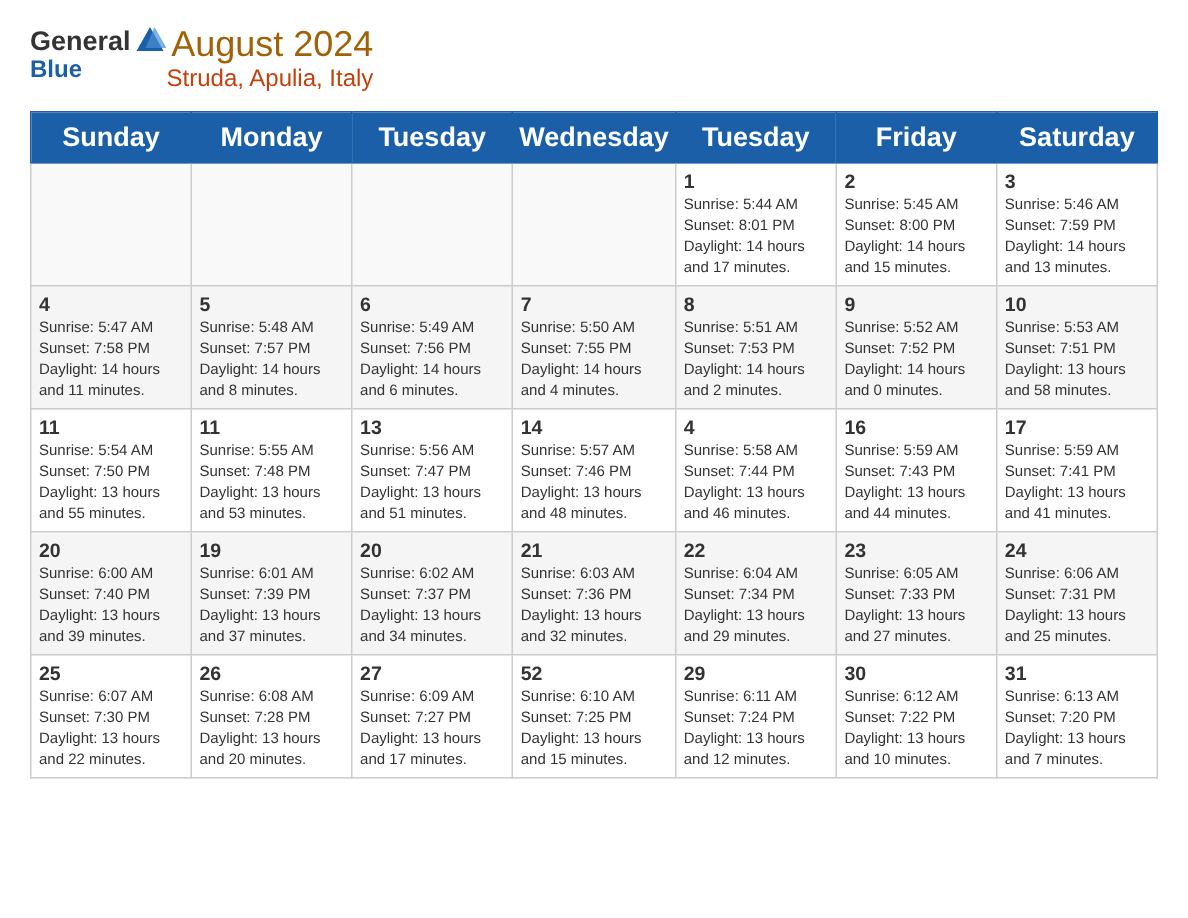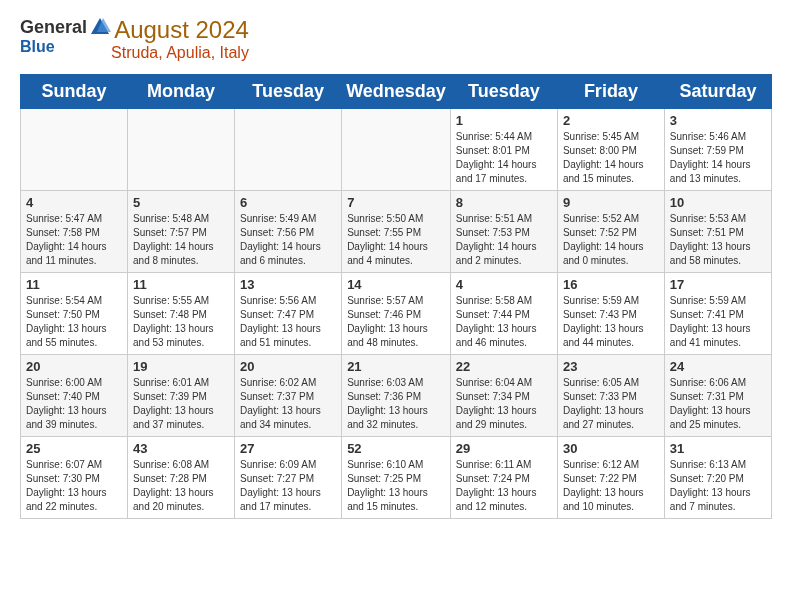--- a/index.html
+++ b/index.html
@@ -165,21 +165,21 @@
             <div class="day-num">24</div>
             <div class="day-info">Sunrise: 6:06 AM<br>Sunset: 7:31 PM<br>Daylight: 13 hours and 25 minutes.</div>
           </td>
         </tr>
         <tr class="row-normal">
           <td>
             <div class="day-num">25</div>
             <div class="day-info">Sunrise: 6:07 AM<br>Sunset: 7:30 PM<br>Daylight: 13 hours and 22 minutes.</div>
           </td>
           <td>
-            <div class="day-num">43</div>
+            <div class="day-num">26</div>
             <div class="day-info">Sunrise: 6:08 AM<br>Sunset: 7:28 PM<br>Daylight: 13 hours and 20 minutes.</div>
           </td>
           <td>
             <div class="day-num">27</div>
             <div class="day-info">Sunrise: 6:09 AM<br>Sunset: 7:27 PM<br>Daylight: 13 hours and 17 minutes.</div>
           </td>
           <td>
             <div class="day-num">52</div>
             <div class="day-info">Sunrise: 6:10 AM<br>Sunset: 7:25 PM<br>Daylight: 13 hours and 15 minutes.</div>
           </td>

